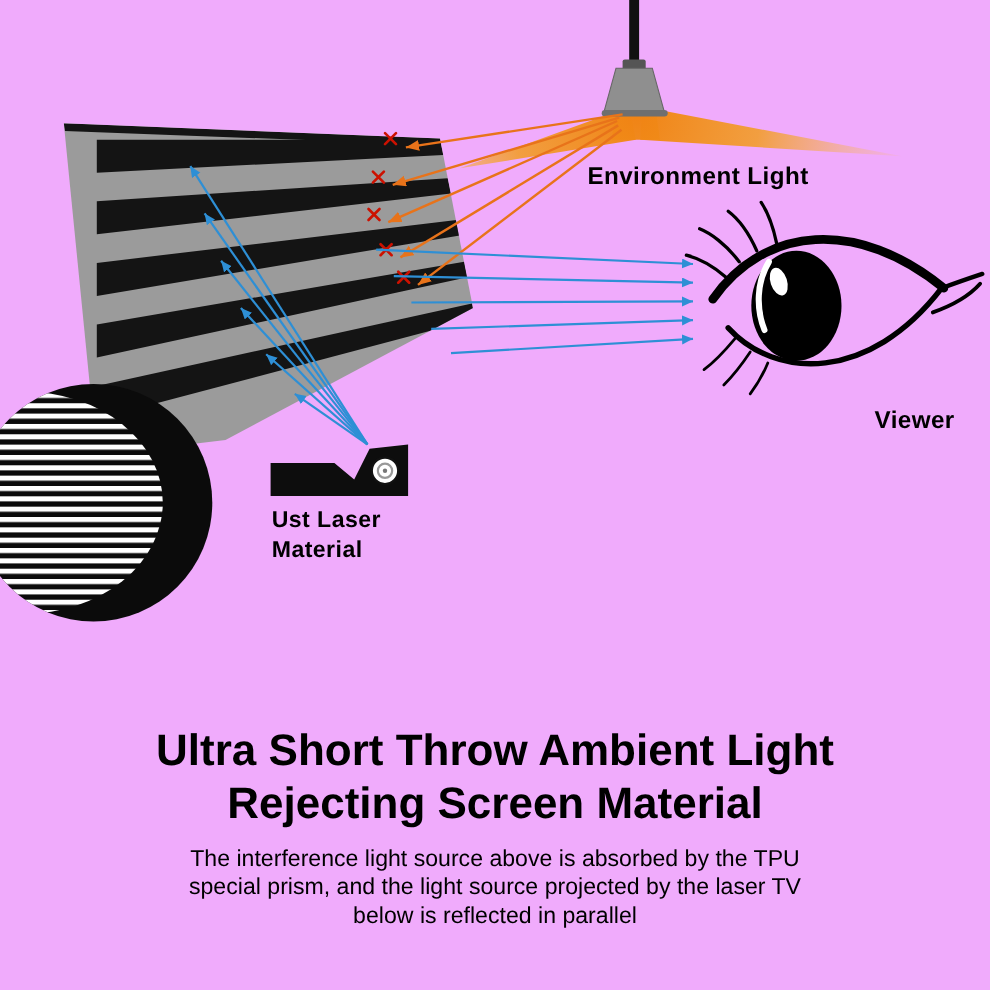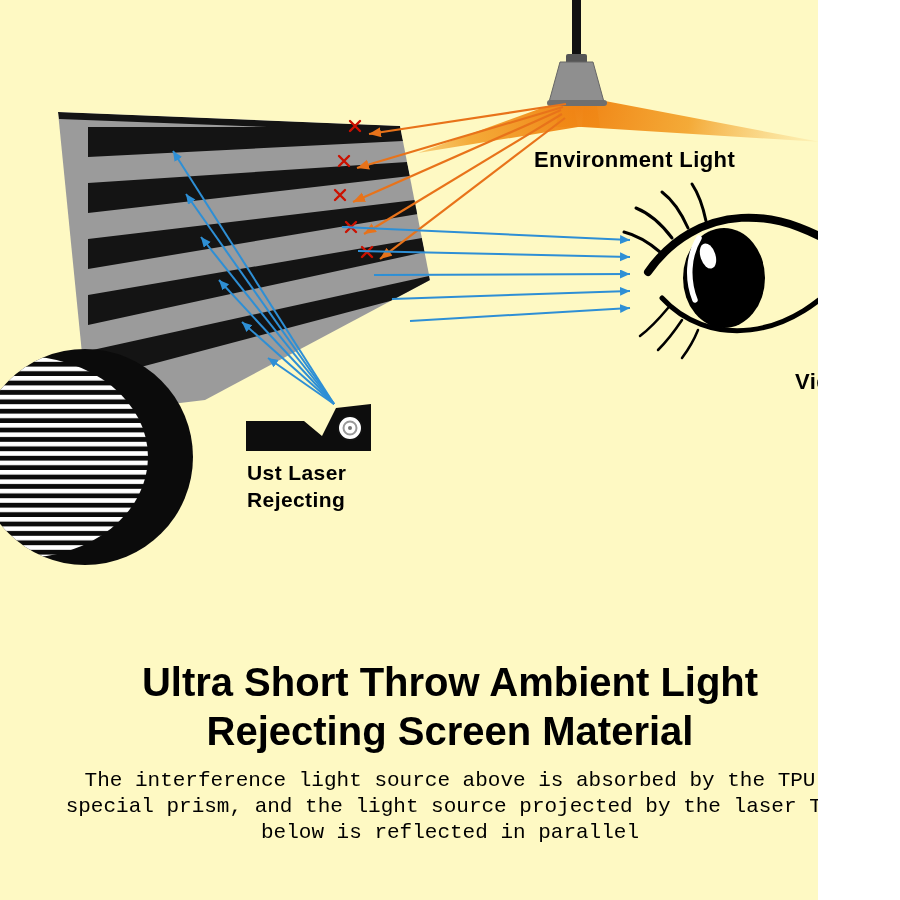--- a/index.html
+++ b/index.html
@@ -1,31 +1,31 @@
 <!DOCTYPE html>
 <html><head>
 <meta charset="utf-8">
 <style>
   html,body{margin:0;padding:0;background:#fff;}
   .canvas{
-    position:relative;width:818px;height:900px;background:#fef9c3;overflow:hidden;
+    position:relative;width:900px;height:900px;background:#f0abfc;overflow:hidden;
     font-family:"Liberation Sans", sans-serif;color:#000;
   }
   .canvas svg{position:absolute;top:0;left:0;}
   .diagram-label{position:absolute;font-weight:bold;white-space:pre-line;}
   .label-env{left:534px;top:147px;font-size:22px;letter-spacing:.4px;}
   .label-viewer{left:752px;top:369px;font-size:22px;letter-spacing:.4px;margin-left:43px;}
   .label-projector{left:247px;top:459px;font-size:21px;line-height:27px;letter-spacing:.4px;}
   .caption-title{
     position:absolute;left:0;top:658px;width:900px;text-align:center;
     font-size:40px;font-weight:bold;line-height:49px;white-space:pre-line;
   }
   .caption-subtitle{
     position:absolute;left:0;top:768px;width:900px;text-align:center;
-    font-size:21px;line-height:26px;white-space:pre-line;font-family:Liberation Mono, monospace;
+    font-size:21px;line-height:26px;white-space:pre-line;
   }
 </style>
 </head>
 <body>
 
 <div class="canvas">
 
   <svg width="900" height="620" viewBox="0 0 900 620" xmlns="http://www.w3.org/2000/svg">
     <defs>
       <radialGradient id="glowGrad" gradientUnits="userSpaceOnUse" cx="578" cy="104" r="250">
@@ -140,20 +140,20 @@
         <path d="M668,308 C658,320 648,330 640,336"></path>
         <path d="M682,320 C674,332 666,342 658,350"></path>
         <path d="M698,330 C694,340 688,350 682,358"></path>
       </g>
     </g>
   </svg>
 
   <div class="diagram-label label-env">Environment Light</div>
   <div class="diagram-label label-viewer">Viewer</div>
   <div class="diagram-label label-projector">Ust Laser
-Rejecting</div>
+Material</div>
 
   <div class="caption-title">Ultra Short Throw Ambient Light
 Rejecting Screen Material</div>
   <div class="caption-subtitle">The interference light source above is absorbed by the TPU
 special prism, and the light source projected by the laser TV
 below is reflected in parallel</div>
 </div>
 
 </body></html>

